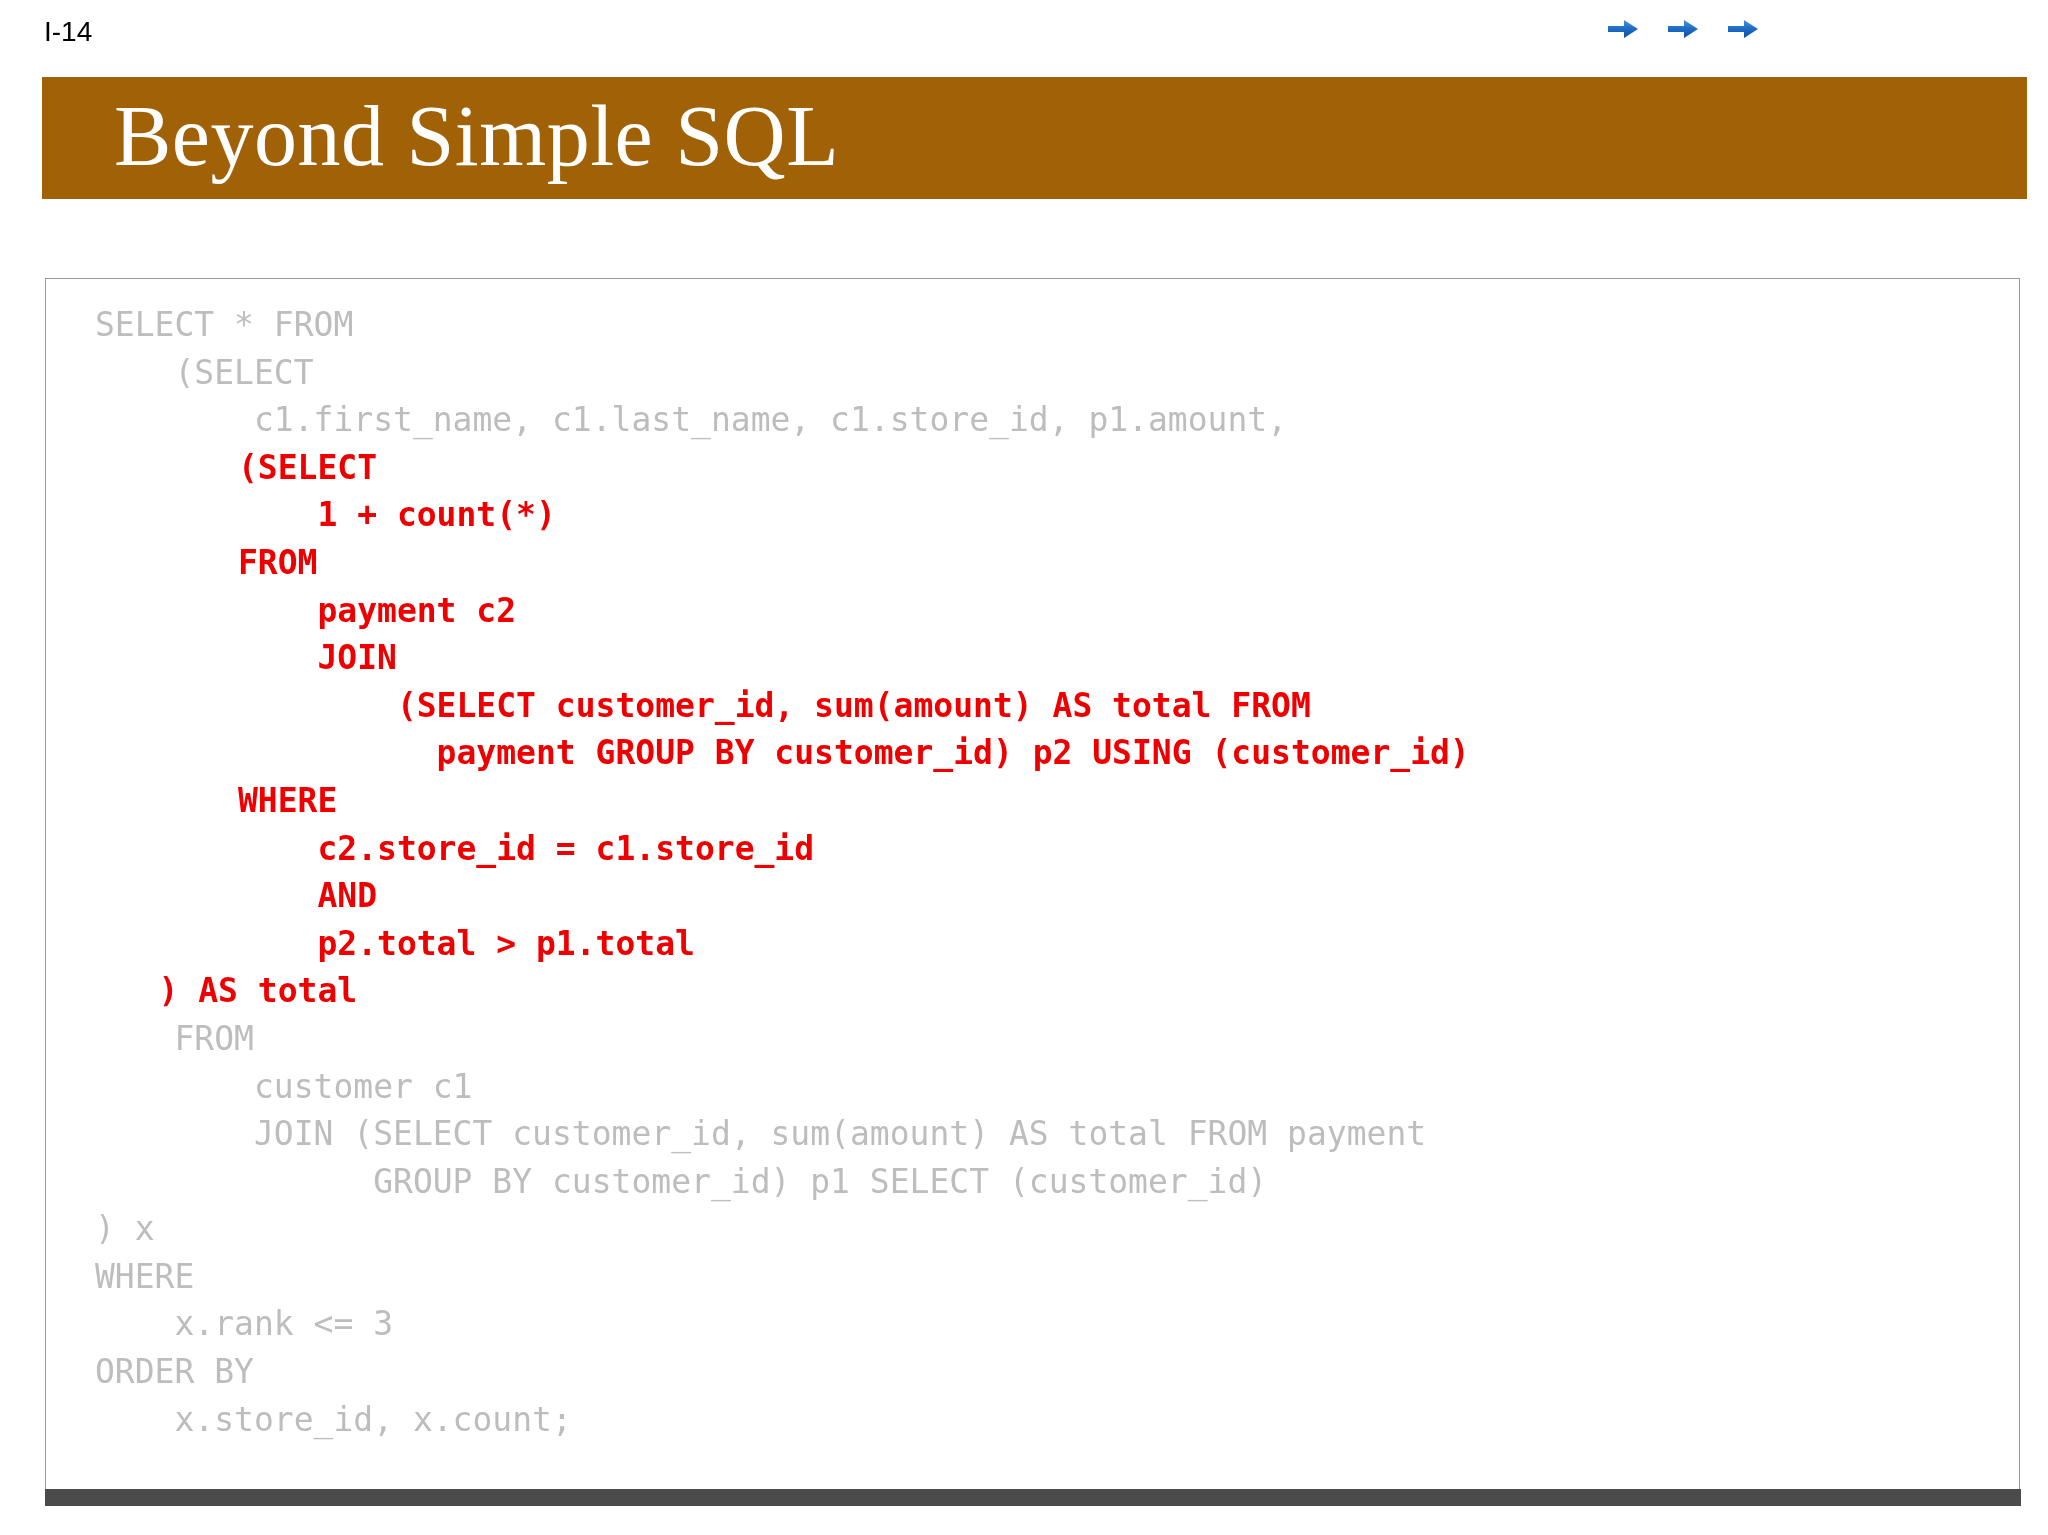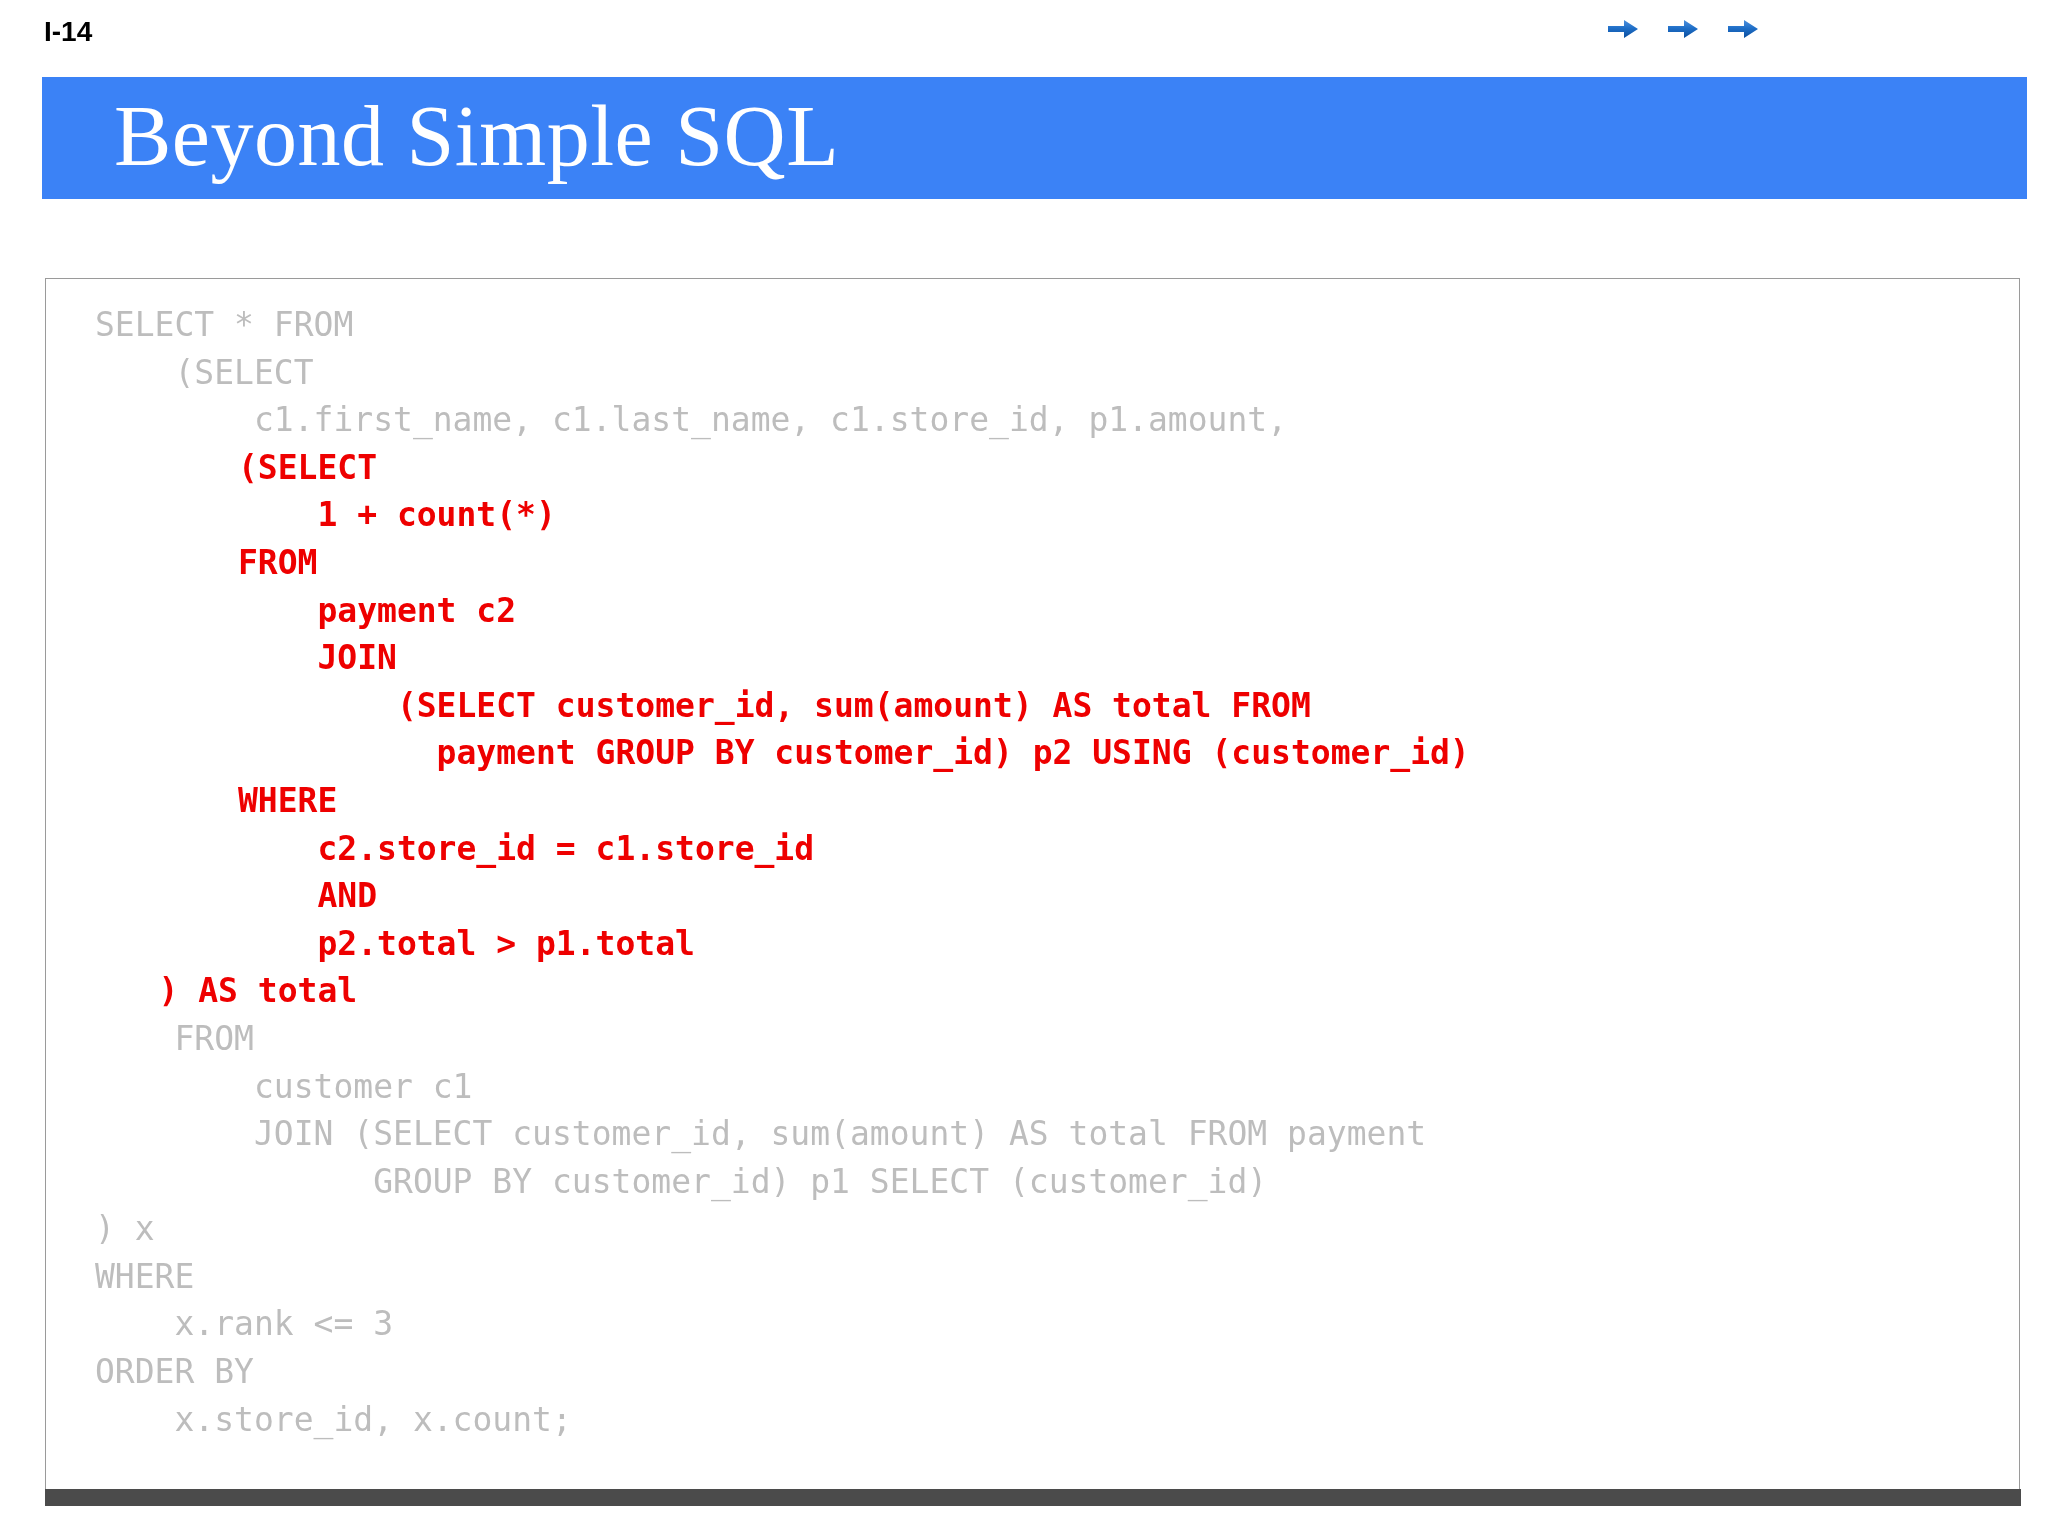--- a/index.html
+++ b/index.html
@@ -12,21 +12,21 @@
     height: 1535px;
     position: relative;
     font-family: "Liberation Sans", sans-serif;
     overflow: hidden;
   }
 
   
   #top-strip {
     position: absolute;
     left: 0; top: 0;
-    width: 1788px; height: 58px; font-weight: bold;
+    width: 1788px; height: 58px;
   }
   #slide-label {
     position: absolute;
     left: 44px;
     top: 18px;
     font-family: "Liberation Sans", sans-serif;
     font-size: 28px;
     color: #000000;
     letter-spacing: 0px;
     line-height: 1;
@@ -45,21 +45,21 @@
     display: block;
   }
 
   
   #title-banner {
     position: absolute;
     left: 42px;
     top: 77px;
     width: 1985px;
     height: 122px;
-    background: #3b82f6;
+    background: #a16207;
     box-sizing: border-box;
     padding-left: 8px;
   }
   #page-title {
     position: absolute;
     left: 72px;
     top: 50%;
     transform: translateY(-52%);
     font-family: "Liberation Serif", serif;
     font-size: 86px;

